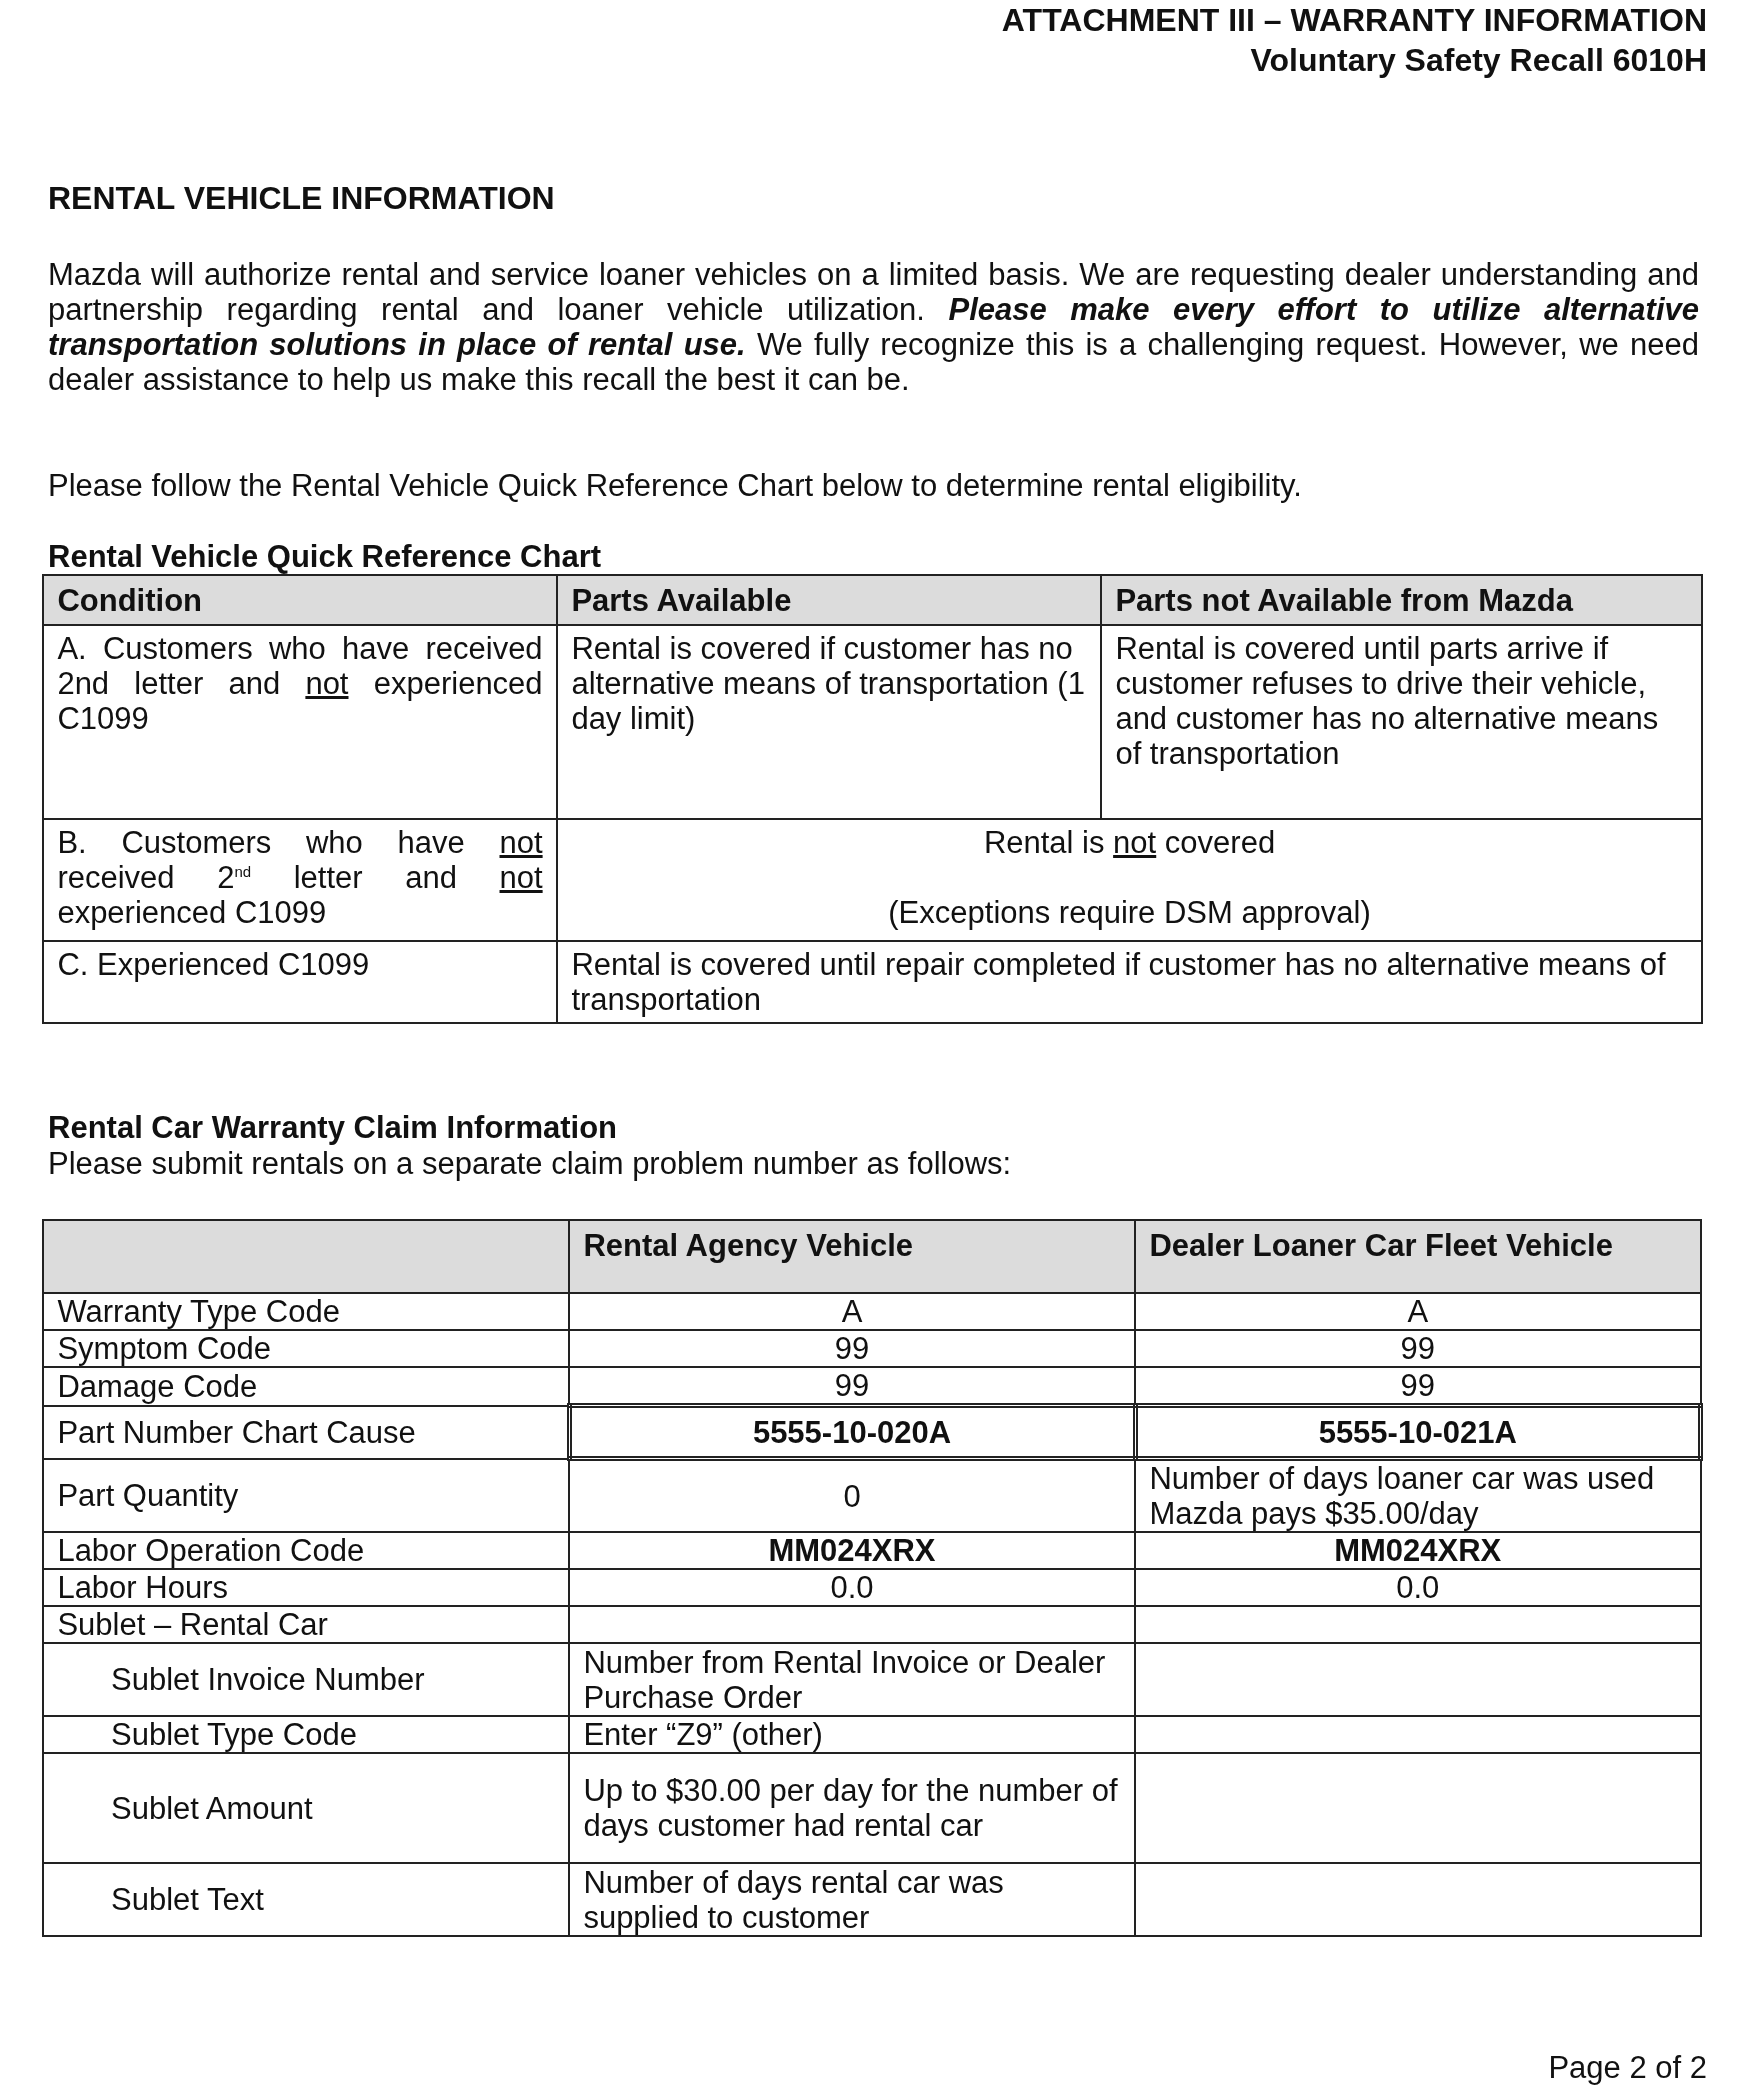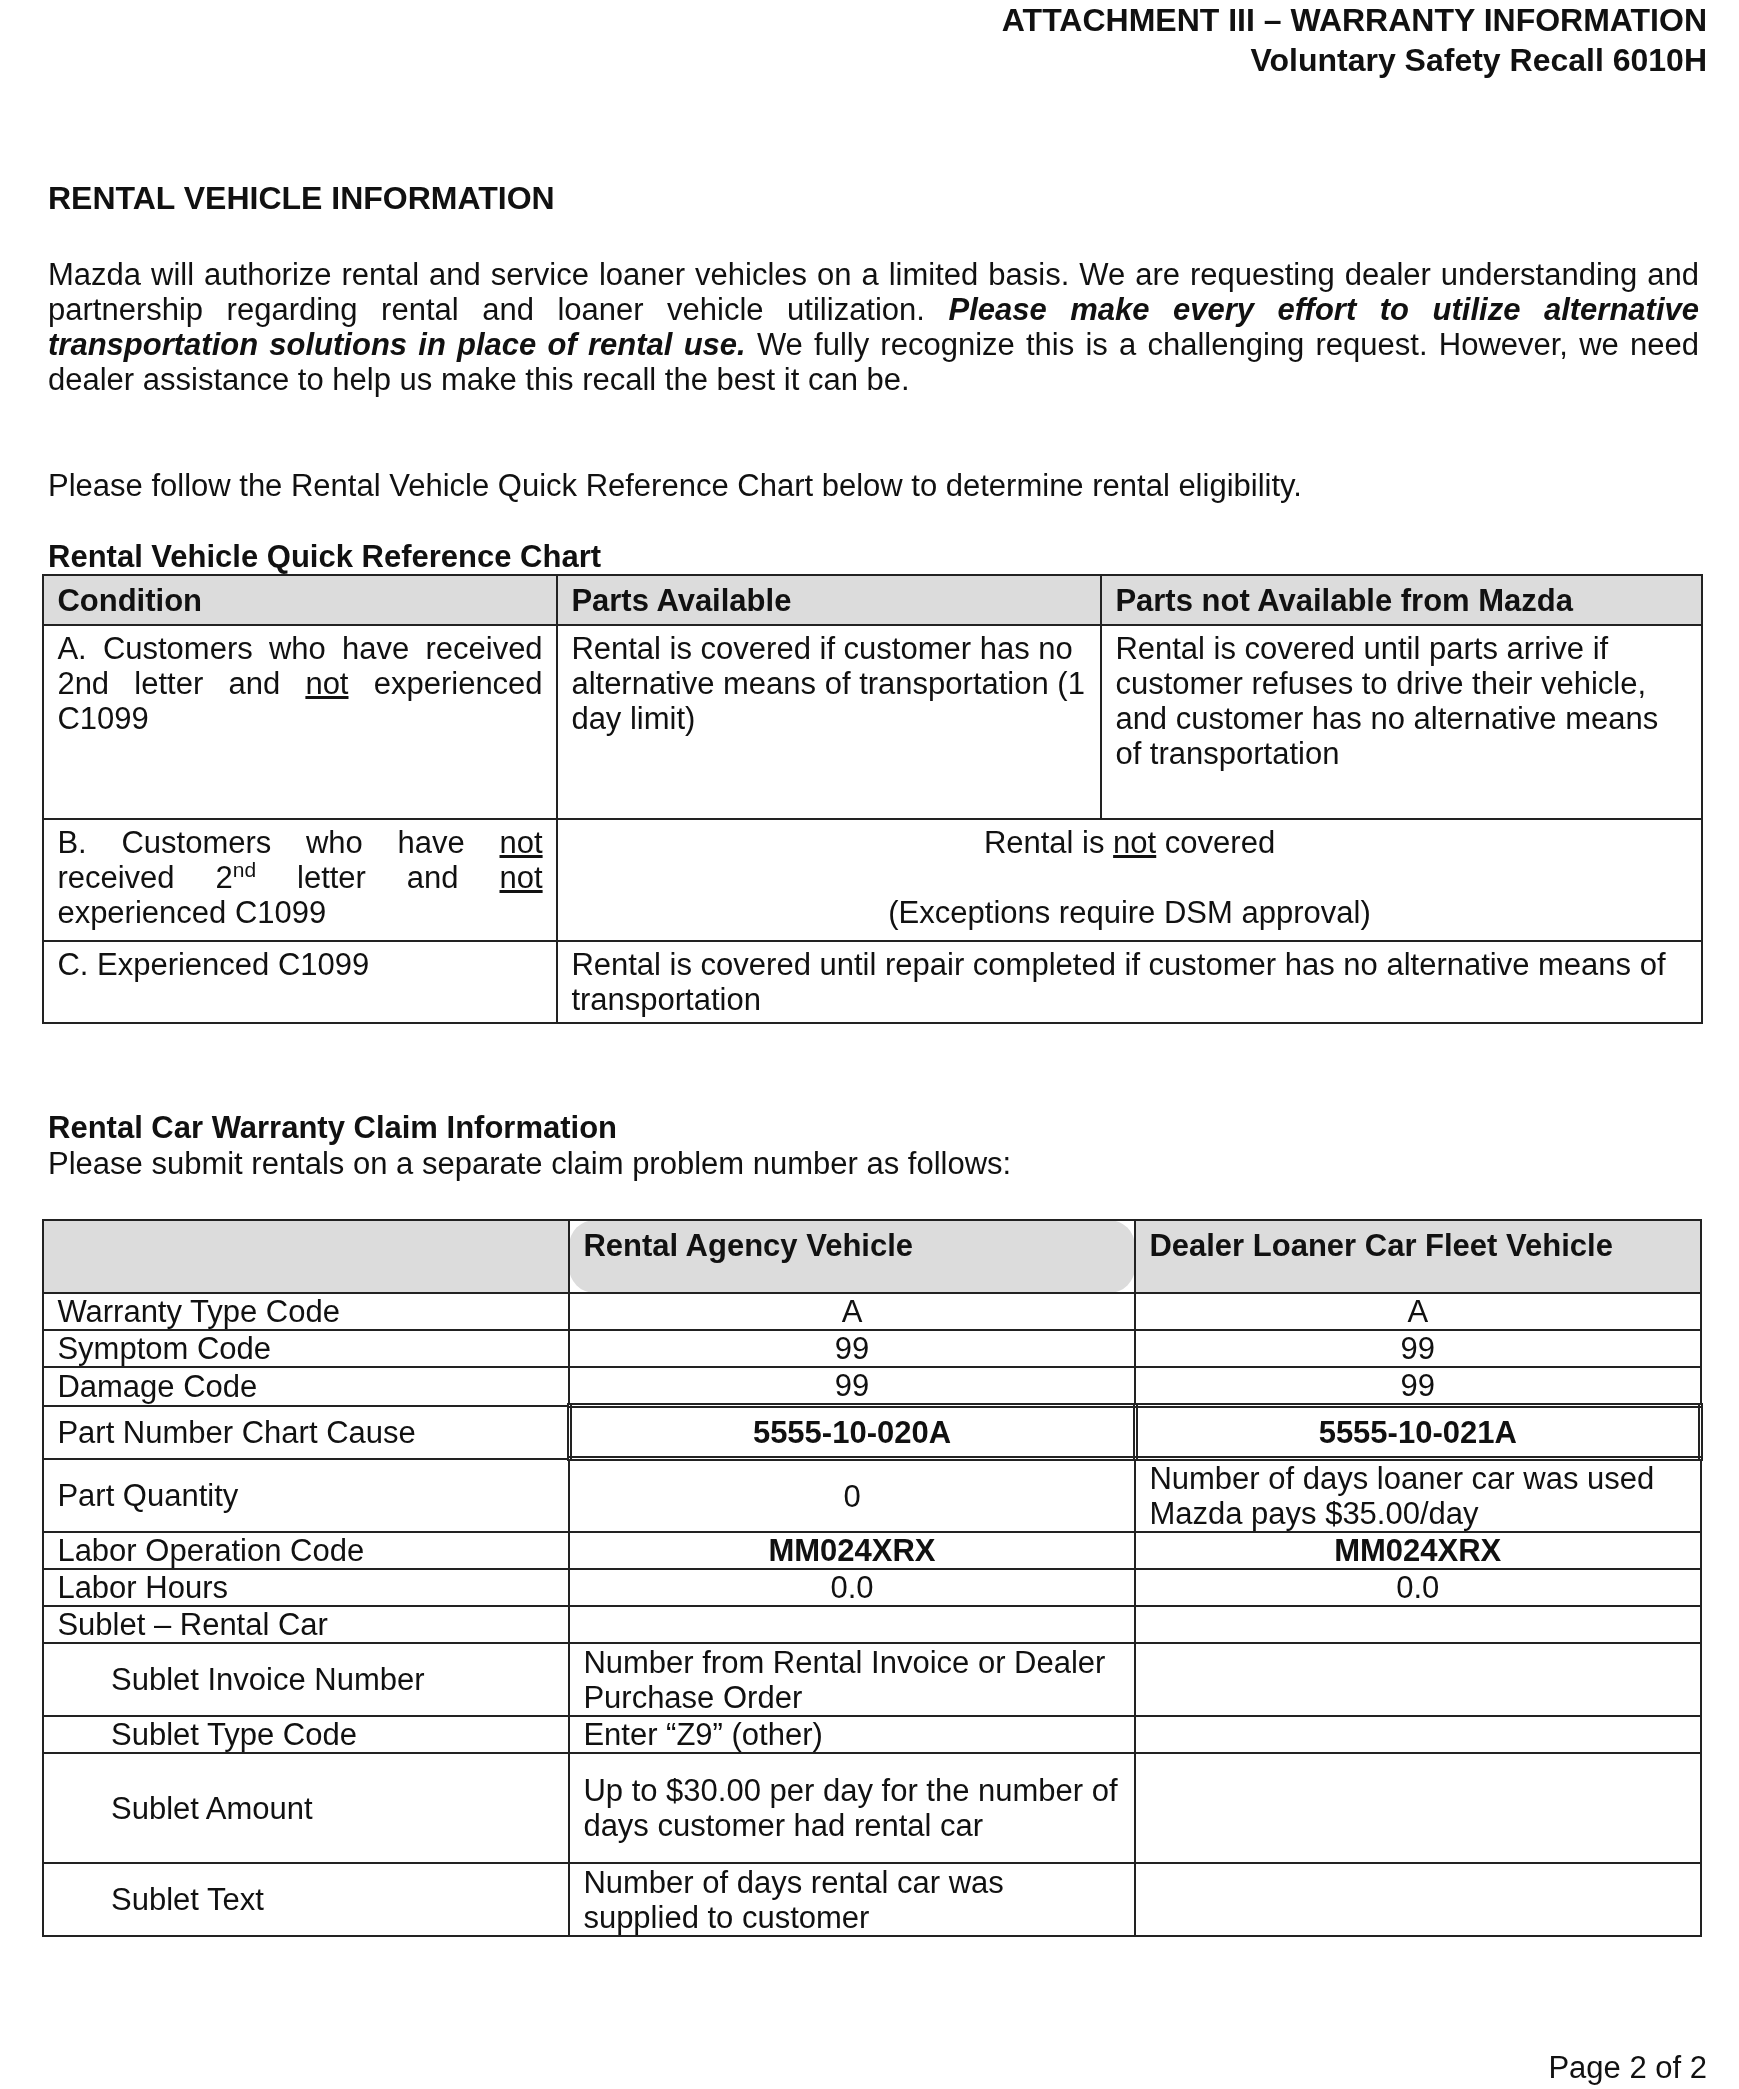--- a/index.html
+++ b/index.html
@@ -50,21 +50,21 @@
     <th>Condition</th>
     <th>Parts Available</th>
     <th>Parts not Available from Mazda</th>
   </tr>
   <tr style="height:194px;">
     <td class="cond"><span>A. Customers who have received 2nd letter and </span><span class="u">not</span><span> experienced C1099</span></td>
     <td>Rental is covered if customer has no alternative means of transportation (1 day limit)</td>
     <td>Rental is covered until parts arrive if customer refuses to drive their vehicle, and customer has no alternative means of transportation</td>
   </tr>
   <tr style="height:122px;">
-    <td class="cond"><span>B. Customers who have </span><span class="u">not</span><span> received 2</span><sup style="font-size:21px;line-height:0;">nd</sup><span> letter and </span><span class="u">not</span><span> experienced C1099</span></td>
+    <td class="cond"><span>B. Customers who have </span><span class="u">not</span><span> received 2</span><sup style="font-size:15px;line-height:0;">nd</sup><span> letter and </span><span class="u">not</span><span> experienced C1099</span></td>
     <td colspan="2" class="center">
       <div><span>Rental is </span><span class="u">not</span><span> covered</span></div>
       <div style="margin-top:35px;">(Exceptions require DSM approval)</div>
     </td>
   </tr>
   <tr>
     <td>C. Experienced C1099</td>
     <td colspan="2">Rental is covered until repair completed if customer has no alternative means of transportation</td>
   </tr>
 </tbody>
@@ -75,21 +75,21 @@
 
 <table class="tbl claim" style="top:1219px;">
   <colgroup>
       <col style="width:526px">
       <col style="width:566px">
       <col>
     </colgroup>
   <tbody>
       <tr style="height:73px;">
     <th></th>
-    <th style="vertical-align:top;border-radius:26px;">Rental Agency Vehicle</th>
+    <th style="vertical-align:top;">Rental Agency Vehicle</th>
     <th style="vertical-align:top; line-height:35px;">Dealer Loaner Car Fleet Vehicle</th>
   </tr>
   <tr style="height:37px;">
     <td>Warranty Type Code</td>
     <td class="center">A</td>
     <td class="center">A</td>
   </tr>
   <tr style="height:37px;">
     <td>Symptom Code</td>
     <td class="center">99</td>

